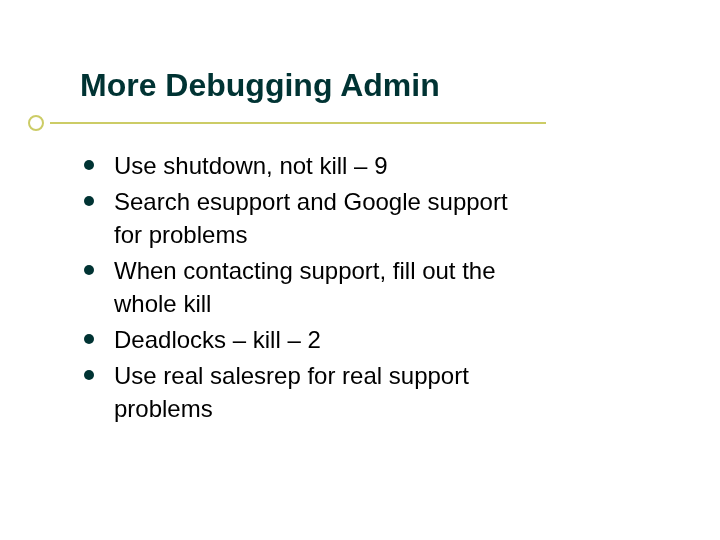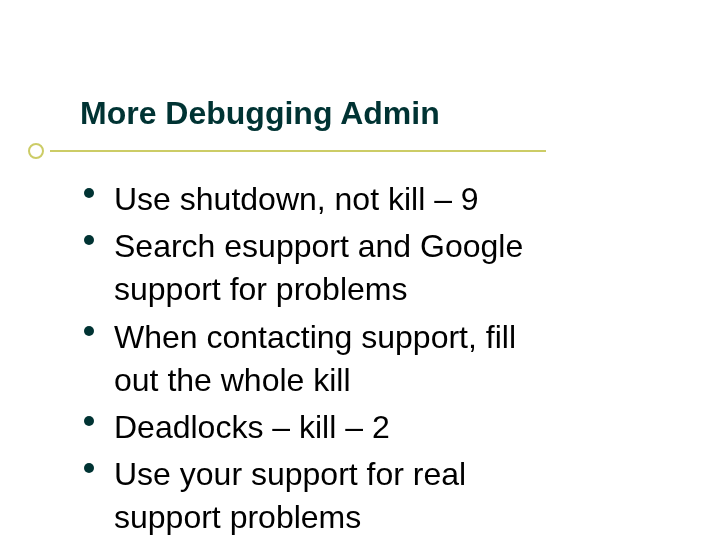--- a/index.html
+++ b/index.html
@@ -10,21 +10,21 @@
     background: #ffffff;
     font-family: Arial, Helvetica, sans-serif;
     color: #000000;
     overflow: hidden;
   }
   .slide {
     position: relative;
     width: 576px;
     height: 540px;
     box-sizing: border-box;
-    padding: 95px 50px 0 80px;
+    padding: 67px 50px 0 80px;
   }
   .title {
     font-size: 32px;
     font-weight: bold;
     color: #003333;
     margin: 0 0 10px 0;
   }
   .rule {
     position: relative;
     height: 2px;
@@ -49,21 +49,21 @@
     background: #ffffff;
     box-sizing: border-box;
   }
   ul.bullets {
     list-style: none;
     margin: 0;
     padding: 0 0 0 30px;
   }
   ul.bullets li {
     position: relative;
-    font-size: 32px;
+    font-size: 24px;
     line-height: 1.35;
     color: #000000;
     margin: 0 0 4px 0;
     padding-left: 4px;
   }
   ul.bullets li .b {
     position: absolute;
     left: -26px;
     top: 10px;
     width: 10px;
@@ -96,17 +96,17 @@
     <li>
       <span class="b"></span>
       <span>When contacting support, fill out the whole kill</span>
     </li>
     <li>
       <span class="b"></span>
       <span>Deadlocks – kill – 2</span>
     </li>
     <li>
       <span class="b"></span>
-      <span>Use your support for real support problems</span>
+      <span>Use real salesrep for real support problems</span>
     </li>
   </ul>
 
 </div>
 
 </body></html>

